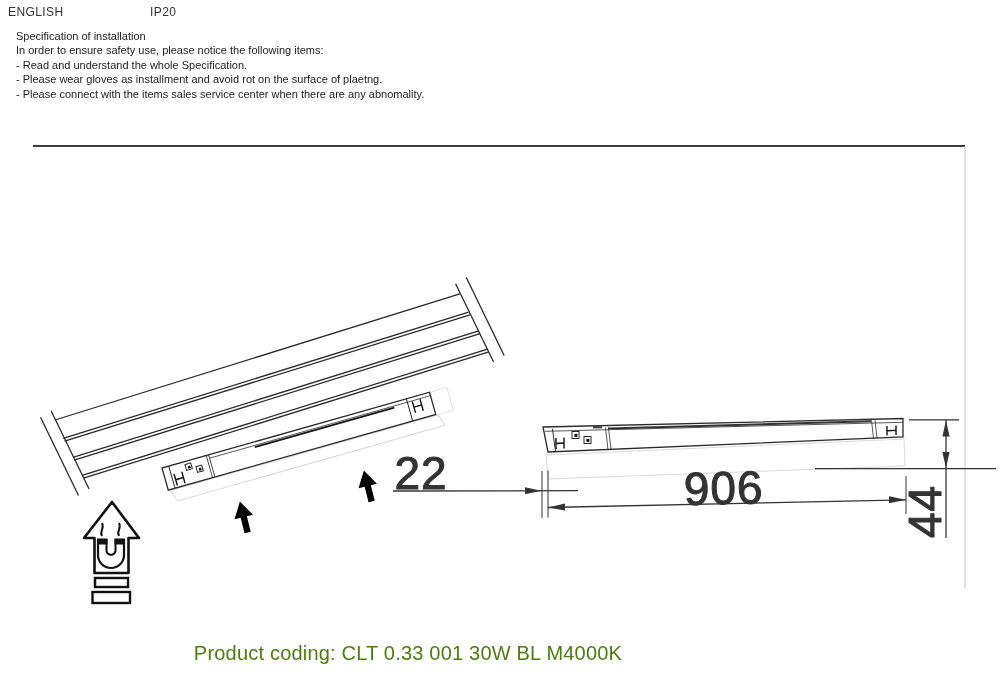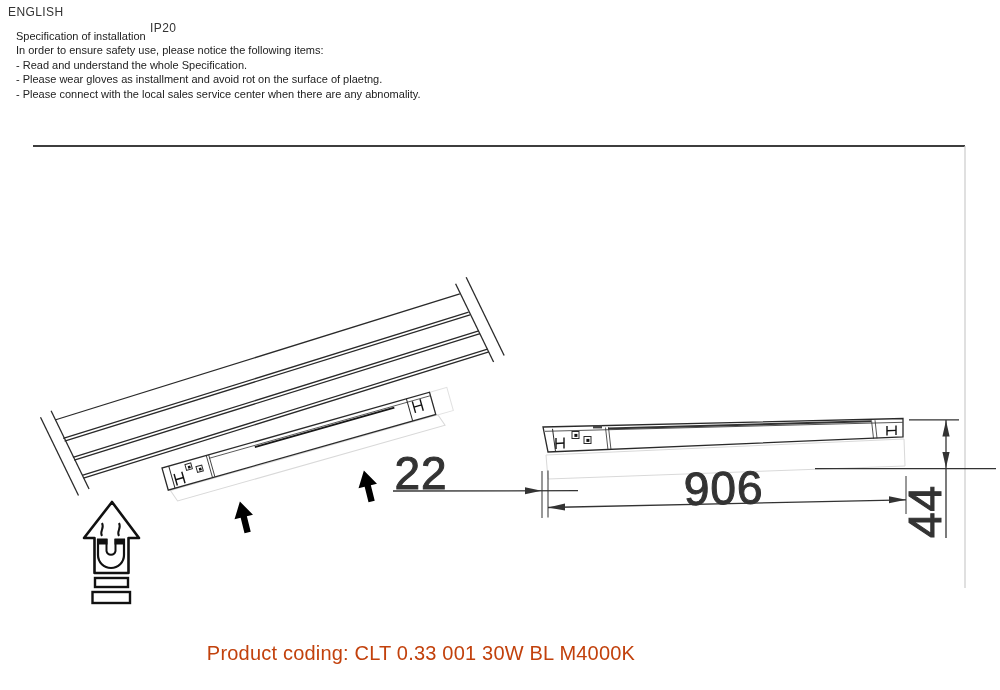--- a/index.html
+++ b/index.html
@@ -1,43 +1,43 @@
 <!DOCTYPE html>
 <html><head>
 <meta charset="utf-8">
 <style>
   html,body{margin:0;padding:0;background:#ffffff;}
   body{width:1000px;height:690px;position:relative;overflow:hidden;
        font-family:"Liberation Sans",sans-serif;color:#222;}
   .hdr{position:absolute;top:5px;left:8px;width:400px;height:24px;
        font-size:12px;color:#333;letter-spacing:.4px;}
   .hdr .lang{position:absolute;left:0;top:0;}
-  .hdr .ip{position:absolute;left:142px;top:16px;}
+  .hdr .ip{position:absolute;left:142px;top:0;}
   .spec{position:absolute;top:29px;left:16px;width:640px;
         font-size:11px;line-height:14.45px;color:#222;white-space:nowrap;}
   .caption{position:absolute;top:642px;left:0;width:816px;text-align:center;
-           font-size:20px;color:#c2410c;letter-spacing:.2px;padding-left:13px;}
+           font-size:20px;color:#4d7c0f;letter-spacing:.2px;}
   svg{position:absolute;top:0;left:0;}
   svg text{font-family:"Liberation Sans",sans-serif;fill:#333;}
   .dimnum{font-size:46px;letter-spacing:1px;}
 </style>
 </head>
 <body>
 
 <div class="hdr">
   <span class="lang">ENGLISH</span>
   <span class="ip">IP20</span>
 </div>
 
 <div class="spec">
   <div>Specification of installation</div>
   <div>In order to ensure safety use, please notice the following items:</div>
   <div>- Read and understand the whole Specification.</div>
   <div>- Please wear gloves as installment and avoid rot on the surface of plaetng.</div>
-  <div>- Please connect with the local sales service center when there are any abnomality.</div>
+  <div>- Please connect with the items sales service center when there are any abnomality.</div>
 </div>
 
 <svg width="1000" height="690" viewBox="0 0 1000 690">
 
   <line x1="33" y1="146" x2="965" y2="146" stroke="#3d3d3d" stroke-width="2"></line>
   <line x1="965" y1="146" x2="965" y2="588" stroke="#cccccc" stroke-width="1.2"></line>
 
   <g transform="translate(55,420) rotate(-17.3)" stroke="#2a2a2a" stroke-width="1.3" fill="none">
     <line x1="0" y1="0" x2="424" y2="0"></line>
     <line x1="2.4" y1="20" x2="427" y2="20"></line>

